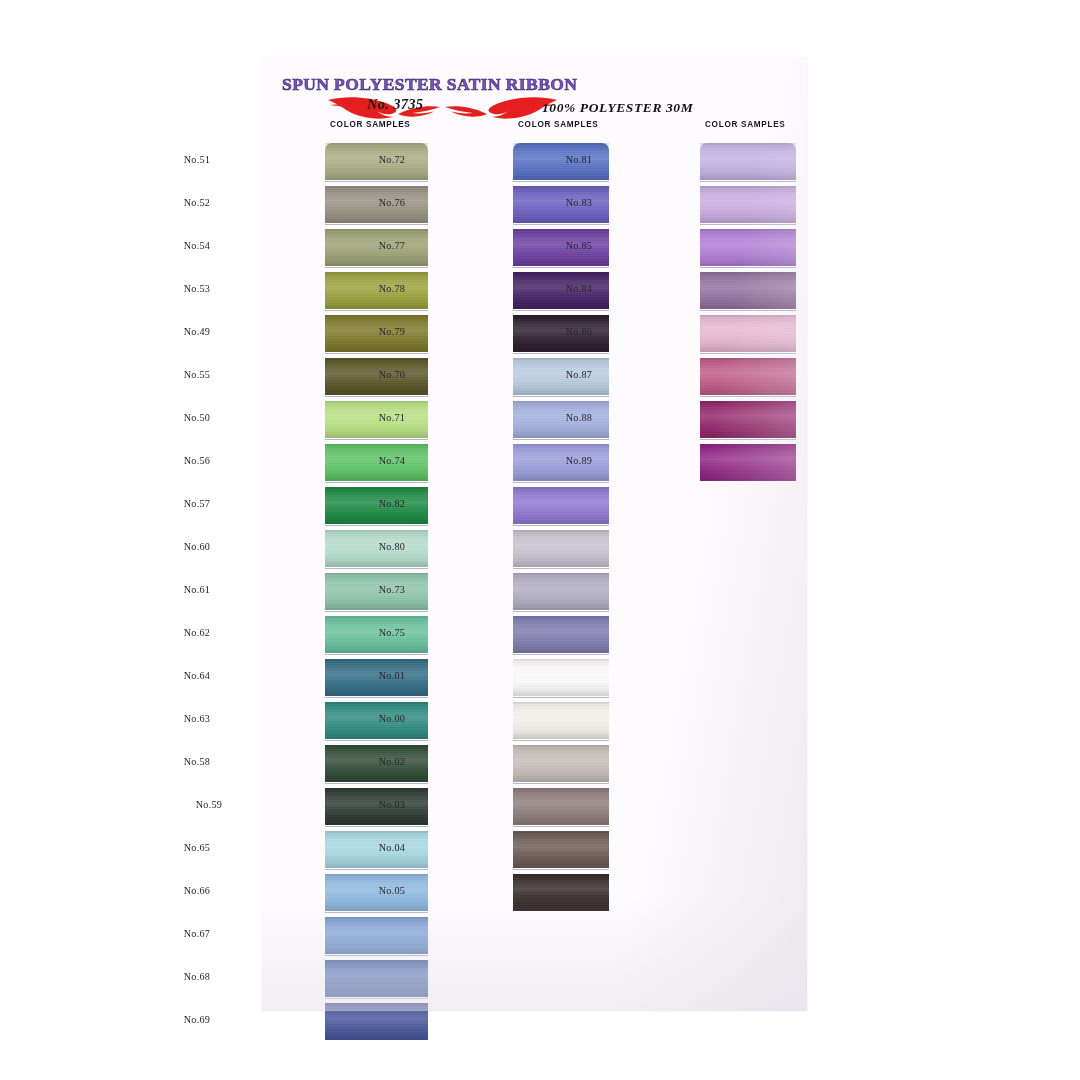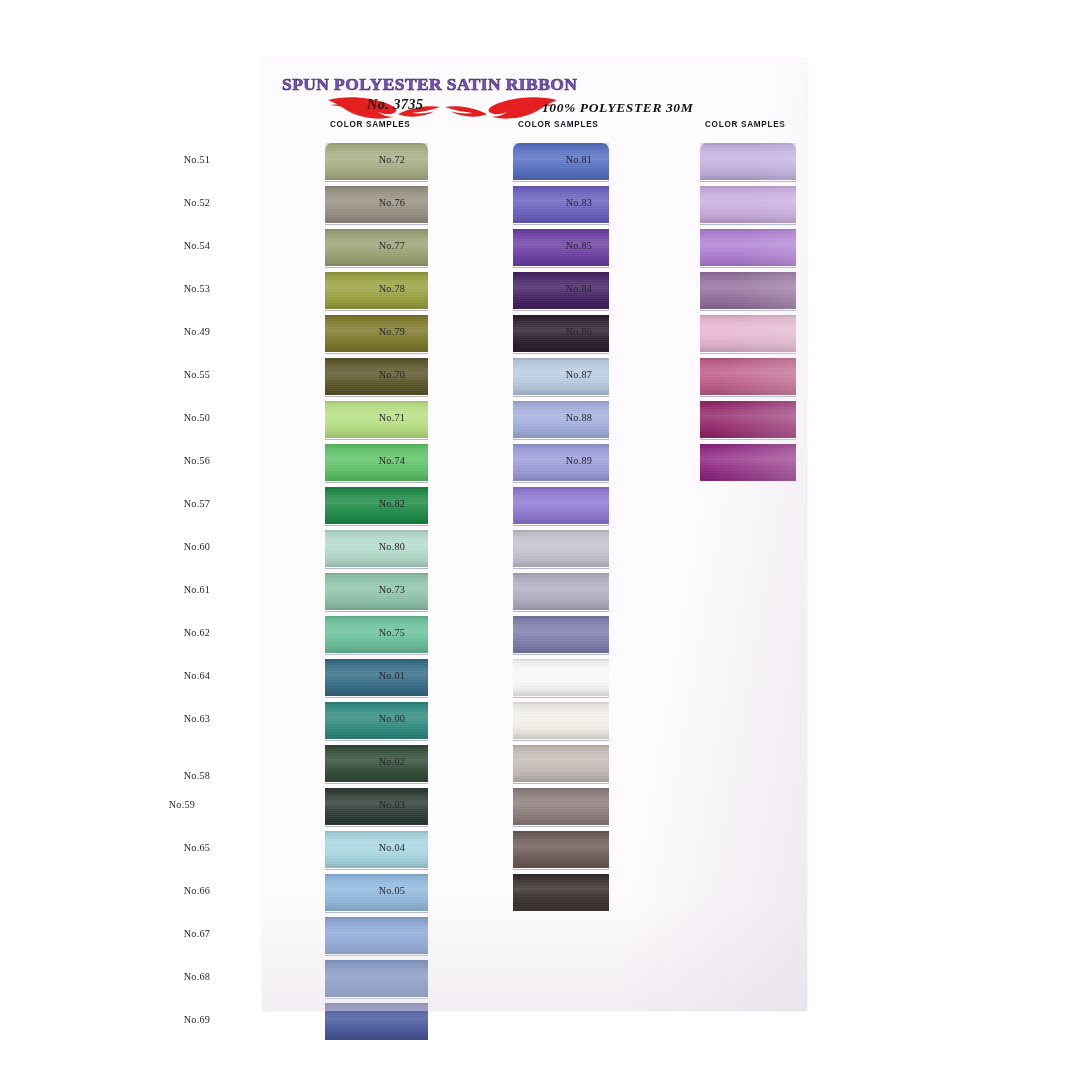--- a/index.html
+++ b/index.html
@@ -237,29 +237,29 @@
           </div>
           <div class="row">
             <div class="lbl" style="right: 115px;">No.63</div>
             <div class="swatch" style="width: 103px; background: rgb(45, 139, 128);">
               <div class="weave"></div>
               <div class="sheen"></div>
             </div>
             <div class="gapline" style="width: 103px;"></div>
           </div>
           <div class="row">
-            <div class="lbl" style="right: 115px; margin-top: 14px;">No.58</div>
+            <div class="lbl" style="right: 115px;">No.58</div>
             <div class="swatch" style="width: 103px; background: rgb(46, 75, 53);">
               <div class="weave"></div>
               <div class="sheen"></div>
             </div>
             <div class="gapline" style="width: 103px;"></div>
           </div>
           <div class="row">
-            <div class="lbl" style="right: 130px;">No.59</div>
+            <div class="lbl" style="right: 103px;">No.59</div>
             <div class="swatch" style="width: 103px; background: rgb(43, 58, 51);">
               <div class="weave"></div>
               <div class="sheen"></div>
             </div>
             <div class="gapline" style="width: 103px;"></div>
           </div>
           <div class="row">
             <div class="lbl" style="right: 115px;">No.65</div>
             <div class="swatch" style="width: 103px; background: rgb(167, 215, 227);">
               <div class="weave"></div>

